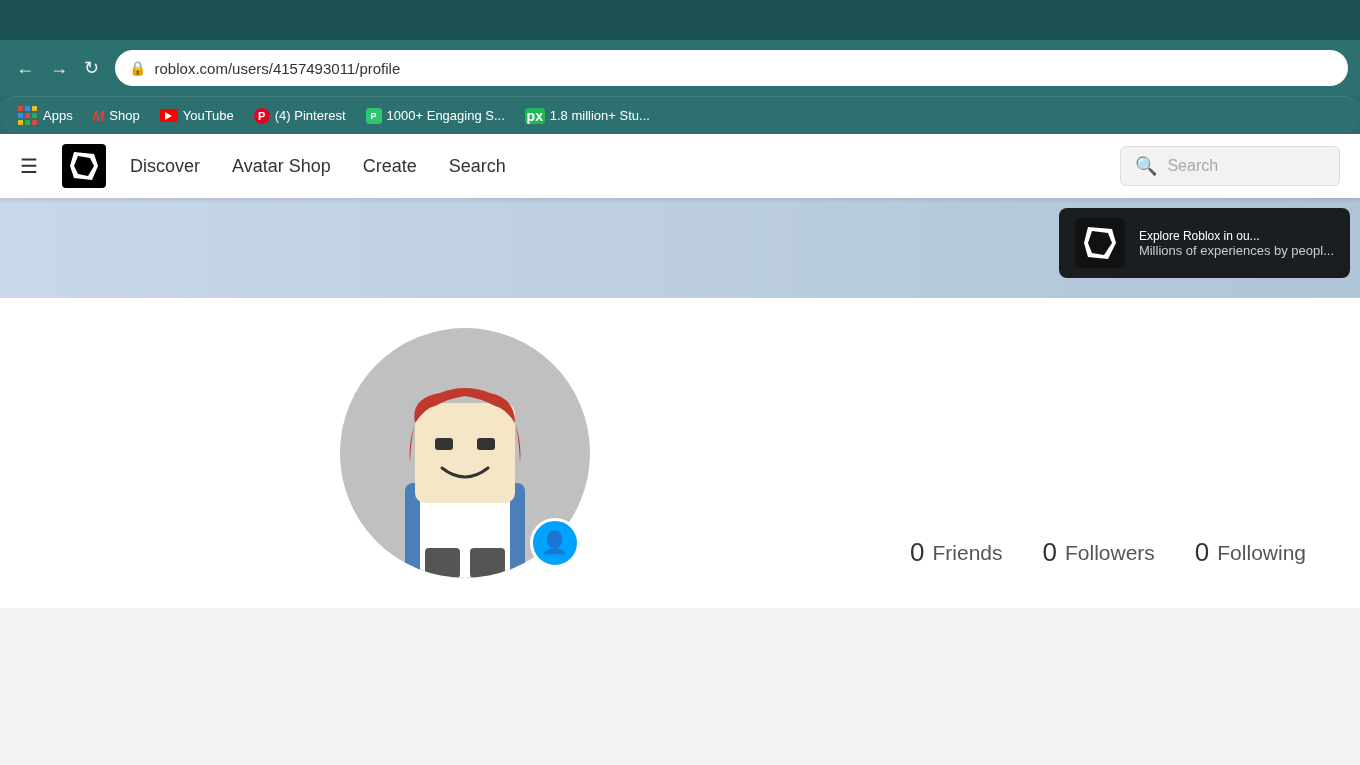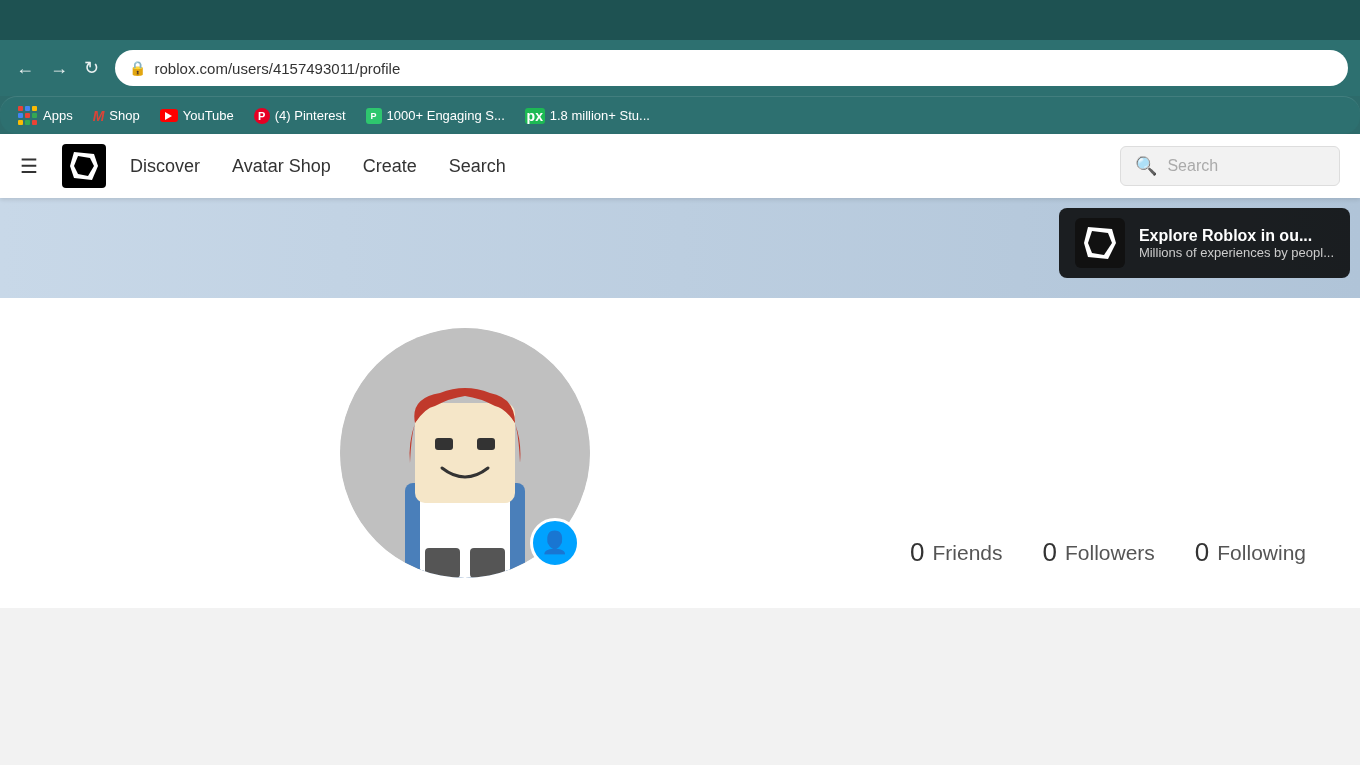--- a/index.html
+++ b/index.html
@@ -277,22 +277,22 @@
       display: flex;
       align-items: center;
       justify-content: center;
     }
 
     .promo-text {
       color: white;
     }
 
     .promo-title {
-      font-size: 16px;
-      font-weight: 700;
+      font-size: 12px;
+      font-weight: 400;
     }
 
     .promo-sub {
       font-size: 13px;
       color: #ccc;
     }
 
     
     .profile-section {
       background: white;

